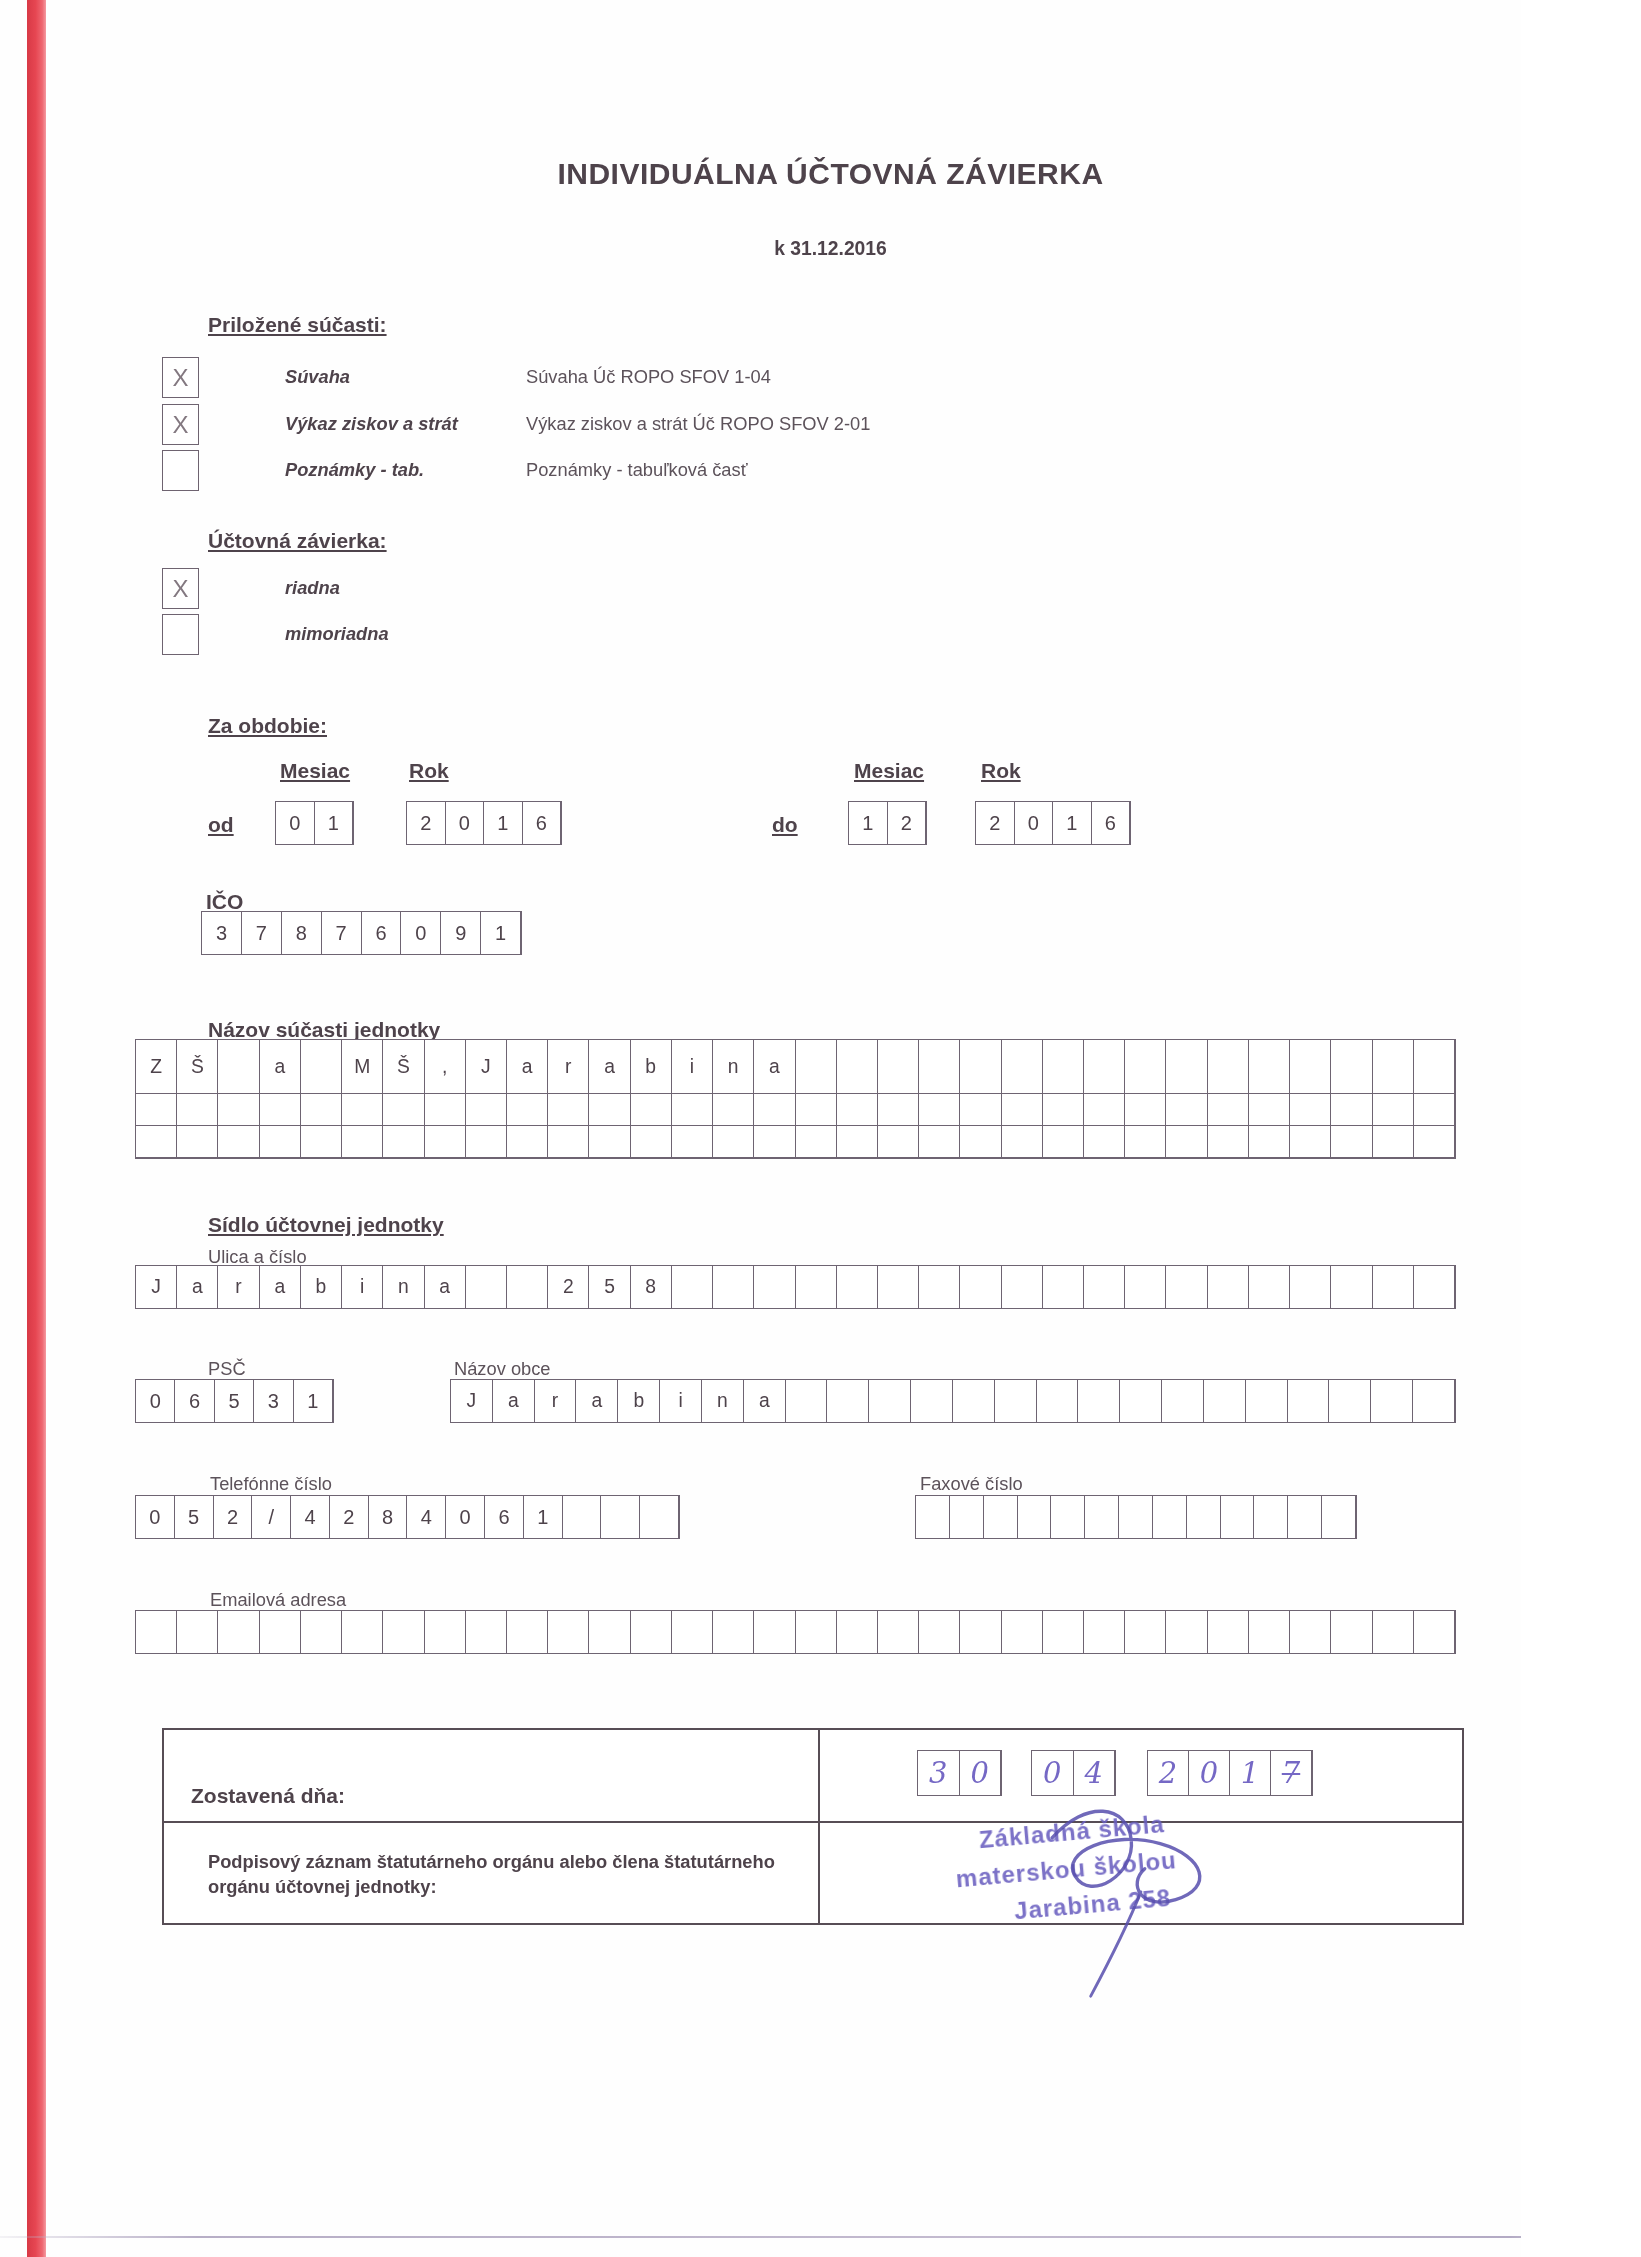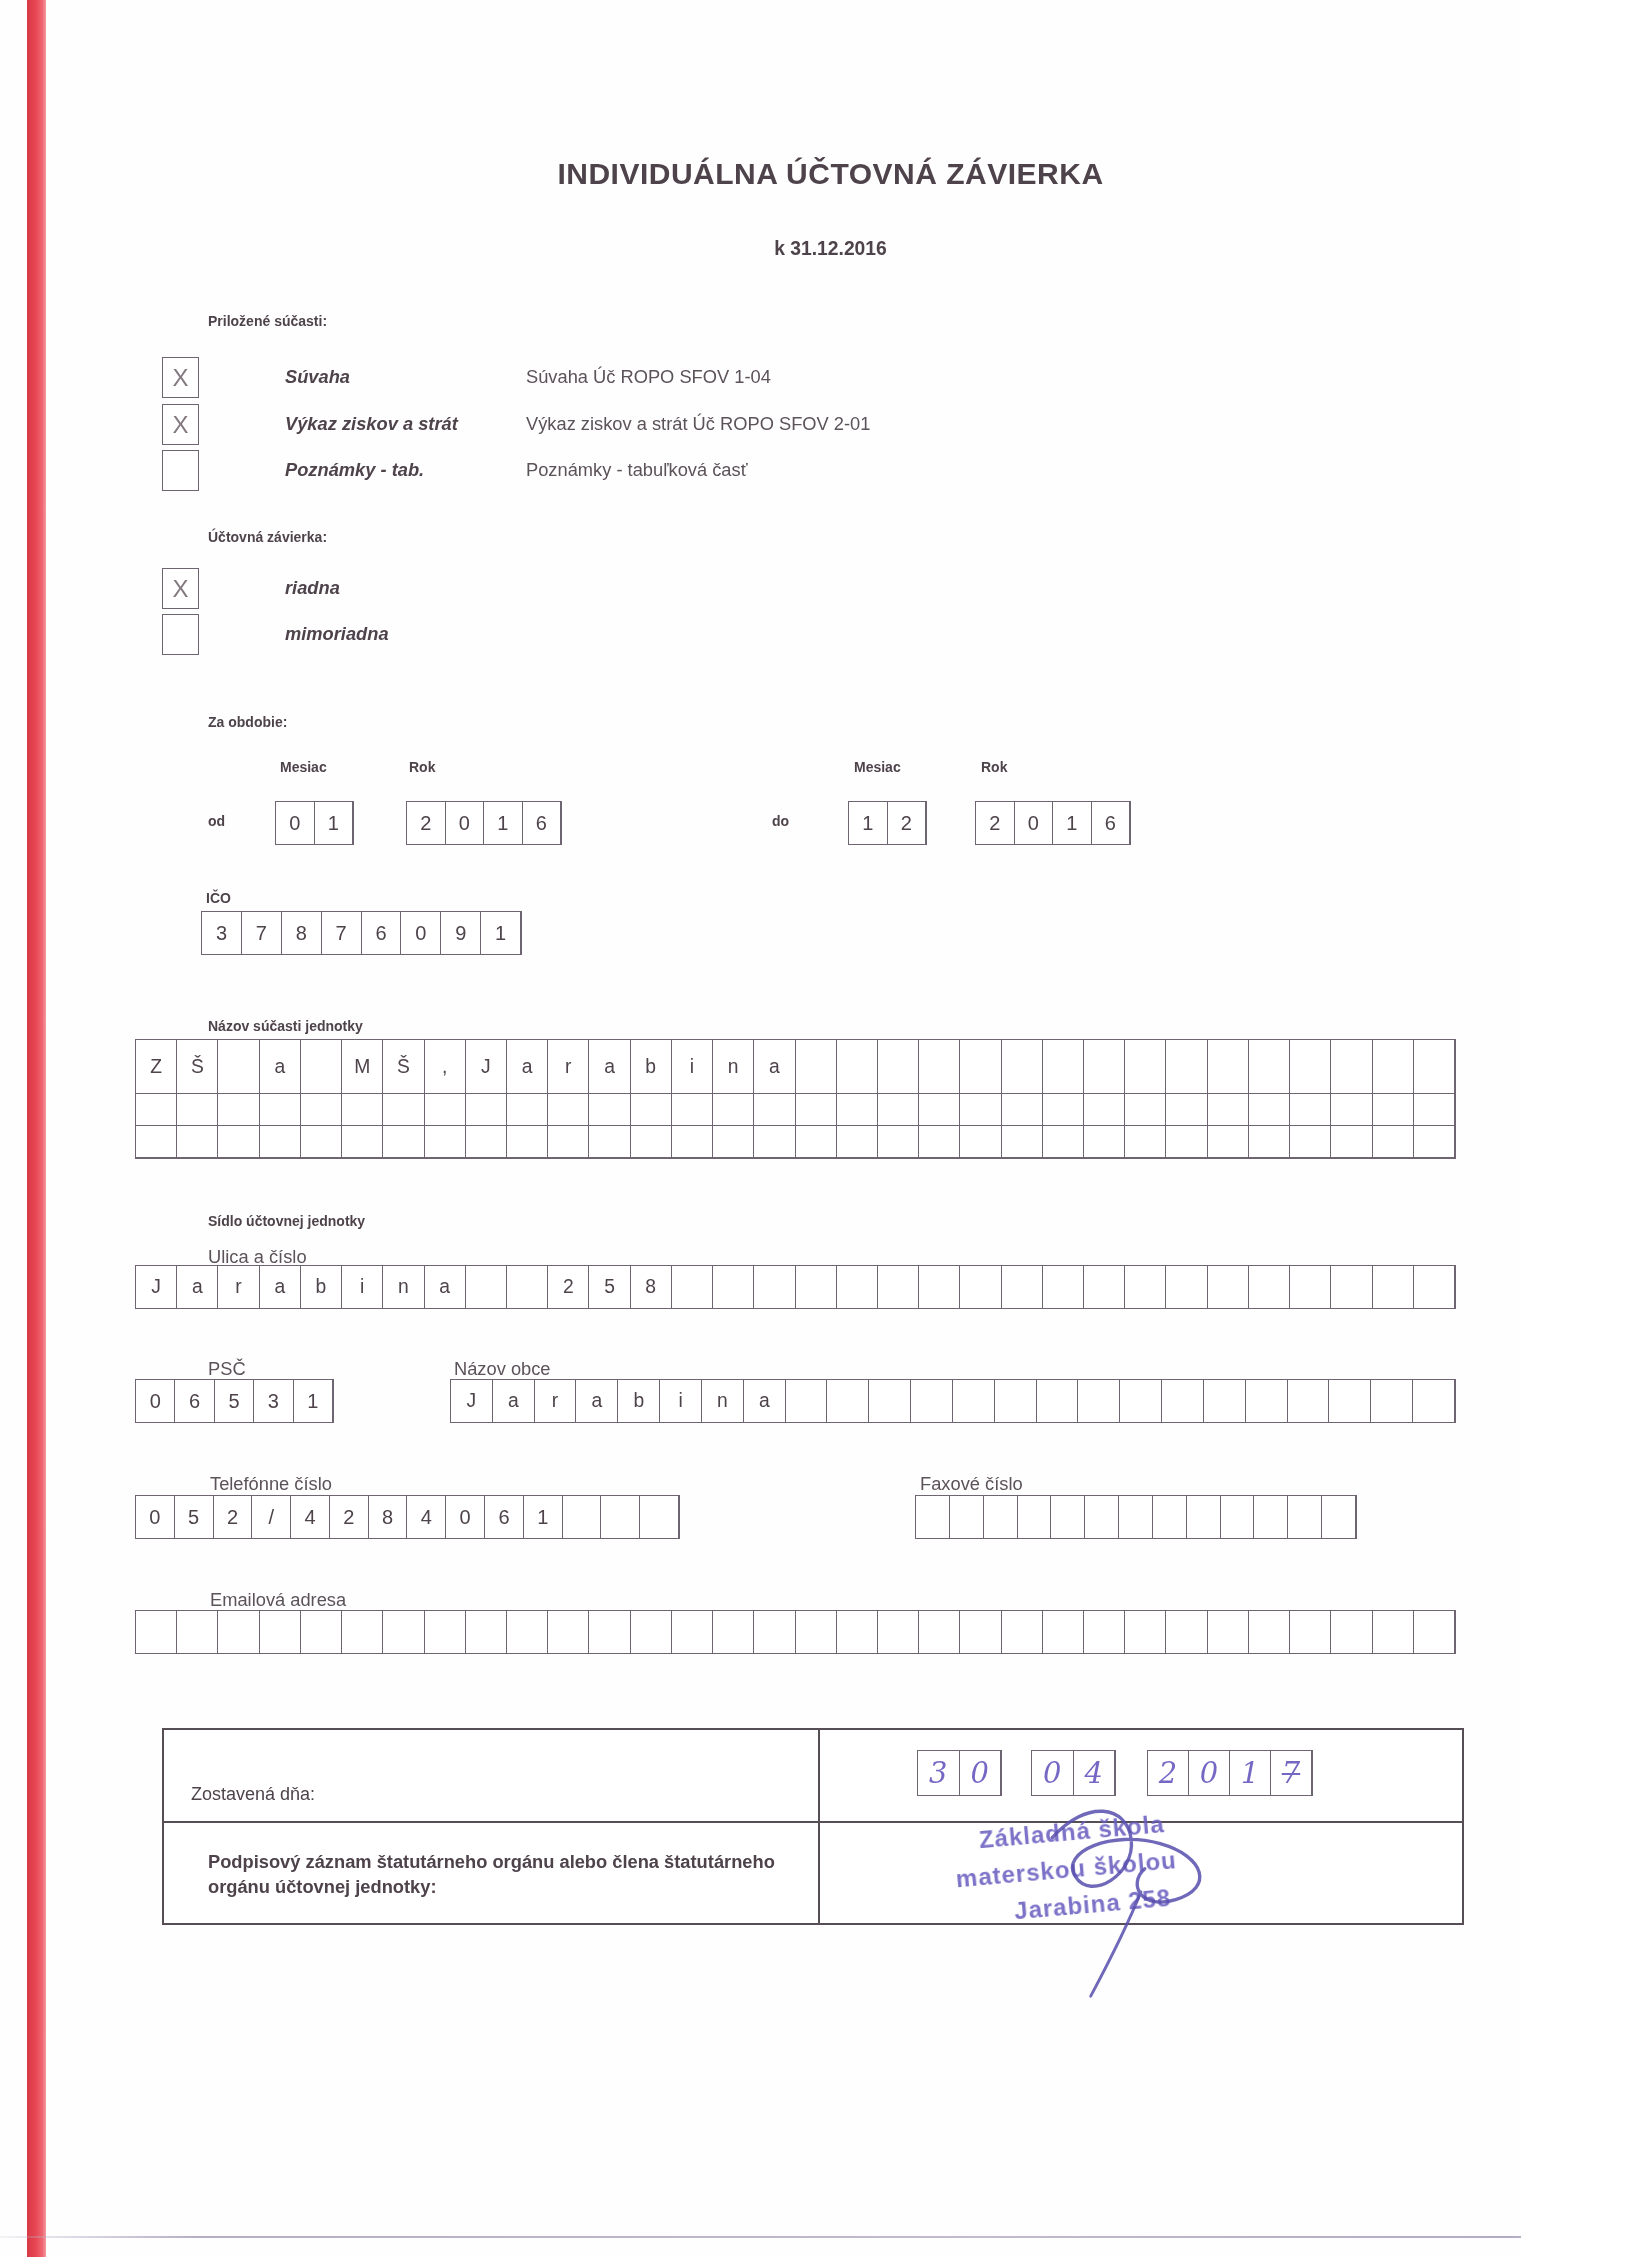--- a/index.html
+++ b/index.html
@@ -10,21 +10,21 @@
   .edge-stripe{position:absolute;left:27px;top:0;width:19.3px;height:2257px;
     background:linear-gradient(90deg,#d83946 0%,#e64652 45%,#ee6670 80%,#f59aa1 100%);}
   .bottom-line{position:absolute;left:0;top:2236px;width:1641px;height:1.9px;
     background:linear-gradient(90deg,rgba(186,178,199,.15),#b7aec6 12%,#c3bacf 60%,#b3aac4 92%,rgba(186,178,199,.2));}
 
   .title{position:absolute;left:0;top:157px;width:1661px;margin:0;text-align:center;
     font-size:30px;font-weight:bold;color:var(--ink);letter-spacing:0.5px;}
   .subtitle{position:absolute;left:0;top:238px;width:1661px;text-align:center;
     font-size:19.3px;font-weight:bold;color:var(--ink);}
 
-  .lbl{position:absolute;font-size:14px;font-weight:bold;color:var(--ink);white-space:nowrap;}
+  .lbl{position:absolute;font-size:21px;font-weight:bold;color:var(--ink);white-space:nowrap;text-decoration:underline;}
   .lbl-light{position:absolute;font-size:18.3px;font-weight:normal;color:#5c525a;white-space:nowrap;}
 
   .check-row{position:absolute;left:162px;height:39px;}
   .checkbox{position:absolute;left:0;top:0;width:35px;height:39px;border:1.9px solid #6e6370;
     display:flex;align-items:center;justify-content:center;background:#fff;}
   .checkbox span{font-size:24px;color:#837880;font-weight:400;}
   .check-label{position:absolute;left:123px;top:0;line-height:39px;font-size:18.3px;font-weight:bold;color:var(--ink);white-space:nowrap;font-style:italic;}
   .check-desc{position:absolute;left:364px;top:0;line-height:39px;font-size:18.3px;font-weight:normal;color:#5c525a;white-space:nowrap;}
 
   .grid{position:absolute;display:grid;grid-template-columns:repeat(var(--cols),1fr);
@@ -38,21 +38,21 @@
   .hand .cell{font-family:"DejaVu Serif",serif;font-style:italic;font-weight:normal;
     font-size:29px;color:var(--handwriting);transform:none;}
   .hand{border-width:1.4px;}
   .strike-last .cell:nth-child(4){text-decoration:line-through;}
 
   .footer-table{position:absolute;left:162px;top:1728px;width:1298px;height:193px;
     border:2.4px solid #574d55;background:#fff;}
   .footer-divider-v{position:absolute;left:654px;top:0;width:1.9px;height:100%;background:#574d55;}
   .footer-divider-h{position:absolute;left:0;top:91px;width:100%;height:1.9px;background:#574d55;}
 
-  .date-label{position:absolute;left:27px;top:54px;font-size:18px;font-weight:normal;color:var(--ink);text-align:center;}
+  .date-label{position:absolute;left:27px;top:54px;font-size:21px;font-weight:bold;color:var(--ink);text-align:center;}
   .sign-label{position:absolute;left:44px;top:120px;width:570px;font-size:18.3px;font-weight:bold;
     color:var(--ink);line-height:1.35;}
 
   .stamp{position:absolute;left:906px;top:1813px;width:338px;transform:rotate(-5deg);
     color:var(--stamp);font-weight:bold;font-size:24px;letter-spacing:1px;text-align:center;
     opacity:.88;filter:blur(0.4px);line-height:1.55;}
   .stamp .s2{margin-left:-17.4px;}
   .stamp .s3{margin-left:29px;}
 
   .signature{position:absolute;left:994px;top:1778px;z-index:3;opacity:.85;}

